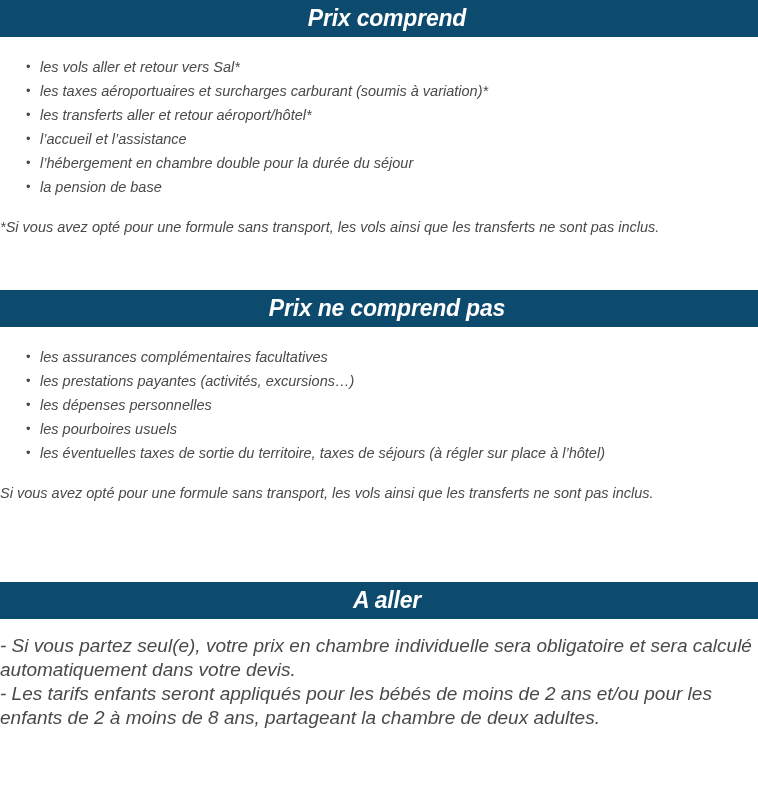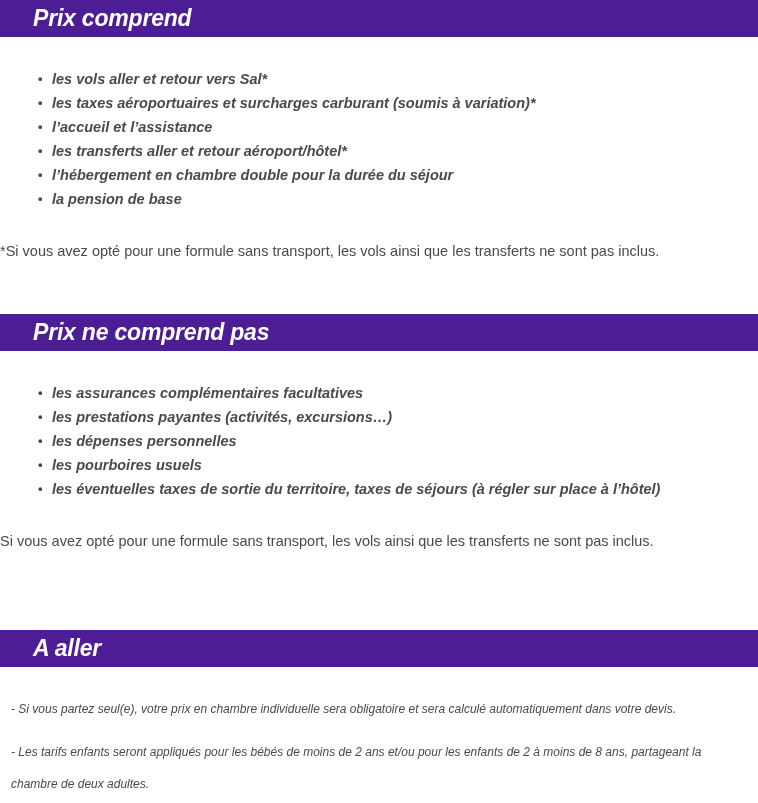--- a/index.html
+++ b/index.html
@@ -17,44 +17,44 @@
   }
 
   .page {
     width: 758px;
     position: relative;
     overflow: hidden;
   }
 
   
   .section-bar {
-    background: #4c1d95;
+    background: #0c4a6e;
     height: 37px;
     display: flex;
     align-items: center;
-    padding: 0 0 0 33px;
+    padding: 0 0 0 16px;
     box-sizing: border-box;
     width: 100%;
+    justify-content: center;
   }
   .section-bar .section-title {
     color: #ffffff;
     font-size: 23px;
     font-style: italic;
     font-weight: bold;
     line-height: 1;
     letter-spacing: -0.2px;
     white-space: nowrap;
   }
 
   
   .bullet-list {
     list-style: none;
-    margin: 12px;
+    margin: 0;
     padding: 0;
-    font-weight: bold;
   }
   .bullet-list li {
     position: relative;
     padding-left: 40px;
     font-size: 14.5px;
     font-style: italic;
     line-height: 24px;
     color: #4a4a4a;
     white-space: nowrap;
   }
@@ -65,31 +65,32 @@
     top: 0;
     font-size: 13px;
     font-style: normal;
     line-height: 24px;
     color: #4a4a4a;
   }
 
   
   .note {
     font-size: 14.5px;
+    font-style: italic;
     line-height: 24px;
     color: #4a4a4a;
     margin: 0;
     padding: 0;
   }
   .para {
-    font-size: 12px;
+    font-size: 19px;
     font-style: italic;
-    line-height: 32px;
+    line-height: 24px;
     color: #4a4a4a;
-    margin: 11px;
+    margin: 0;
     padding: 0;
   }
 
   
   .list-top-gap   { height: 18px; }
   .note-gap-1     { height: 16px; }
   .after-note-1   { height: 51px; }
   .list-top-gap-2 { height: 18px; }
   .note-gap-2     { height: 16px; }
   .after-note-2   { height: 77px; }
@@ -103,22 +104,22 @@
   <div class="section">
     <div class="section-bar">
       <span class="section-title">Prix comprend</span>
     </div>
 
     <div class="list-top-gap"></div>
 
     <ul class="bullet-list">
       <li>les vols aller et retour vers Sal*</li>
       <li>les taxes aéroportuaires et surcharges carburant (soumis à variation)*</li>
+      <li>les transferts aller et retour aéroport/hôtel*</li>
       <li>l’accueil et l’assistance</li>
-      <li>les transferts aller et retour aéroport/hôtel*</li>
       <li>l’hébergement en chambre double pour la durée du séjour</li>
       <li>la pension de base</li>
     </ul>
 
     <div class="note-gap-1"></div>
 
     <p class="note">*Si vous avez opté pour une formule sans transport, les vols ainsi que les transferts ne sont pas inclus.</p>
   </div>
 
   <div class="after-note-1"></div>

